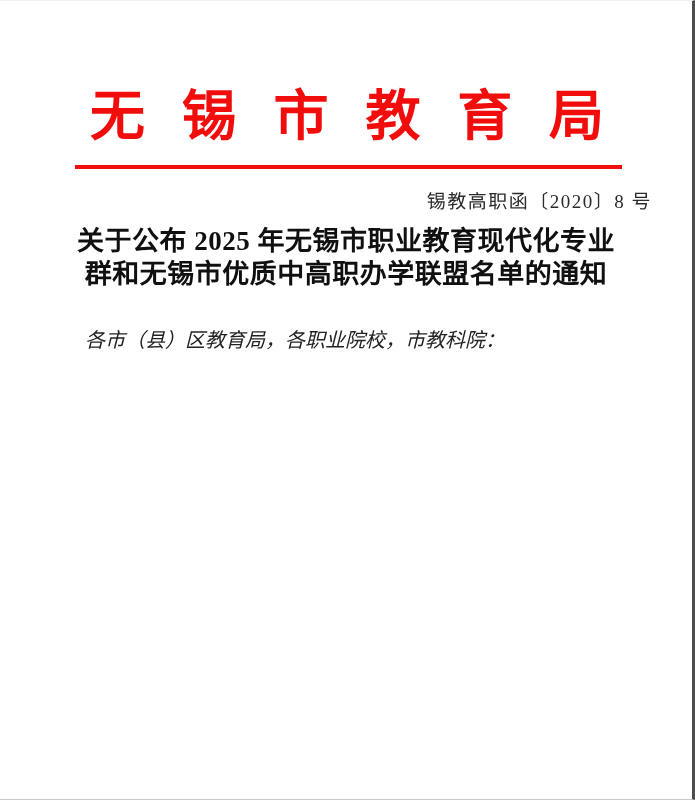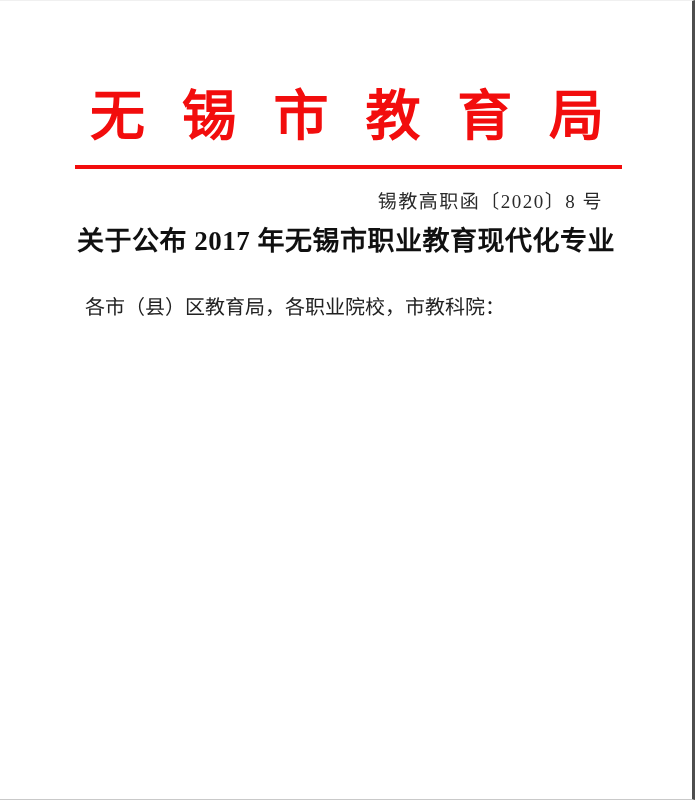--- a/index.html
+++ b/index.html
@@ -30,21 +30,21 @@
     color: var(--accent-red, #f20d0d);
     white-space: nowrap;
   }
   .red-divider {
     margin: 21px 70px 0 75px;
     height: 4px;
     background: var(--accent-red, #f20d0d);
   }
   .doc-number {
     margin-top: 17px;
-    padding-right: 89px;
+    padding-right: 40px;
     text-align: right;
     font-size: 19px;
     letter-spacing: 1.5px;
     color: #2a2a2a;
   }
   .doc-title {
     margin-top: 12px;
     text-align: center;
     font-size: 27px;
     font-weight: bold;
@@ -56,20 +56,21 @@
     margin-top: 33px;
     padding: 0 73px 0 85px;
     font-size: 20px;
     line-height: 33px;
     text-align: justify;
     color: #222222;
   }
   .doc-body p {
     margin: 0;
     text-indent: 2em;
+    font-style: italic;
   }
   .doc-body .salutation {
     text-indent: 0;
     margin-bottom: 3px;
   }
 </style>
 </head>
 <body>
 
 <div class="page">
@@ -81,20 +82,21 @@
     <span>教</span>
     <span>育</span>
     <span>局</span>
   </div>
 
   <div class="red-divider"></div>
 
   <div class="doc-number">锡教高职函〔2020〕8 号</div>
 
   <div class="doc-title">
-    <div>关于公布 2017 年无锡市职业教育现代化专业</div>
+    <div>关于公布 2025 年无锡市职业教育现代化专业</div>
+    <div>群和无锡市优质中高职办学联盟名单的通知</div>
   </div>
 
   <div class="doc-body">
     <p class="salutation">各市（县）区教育局，各职业院校，市教科院：</p>
   </div>
 
 </div>
 
 </body></html>

